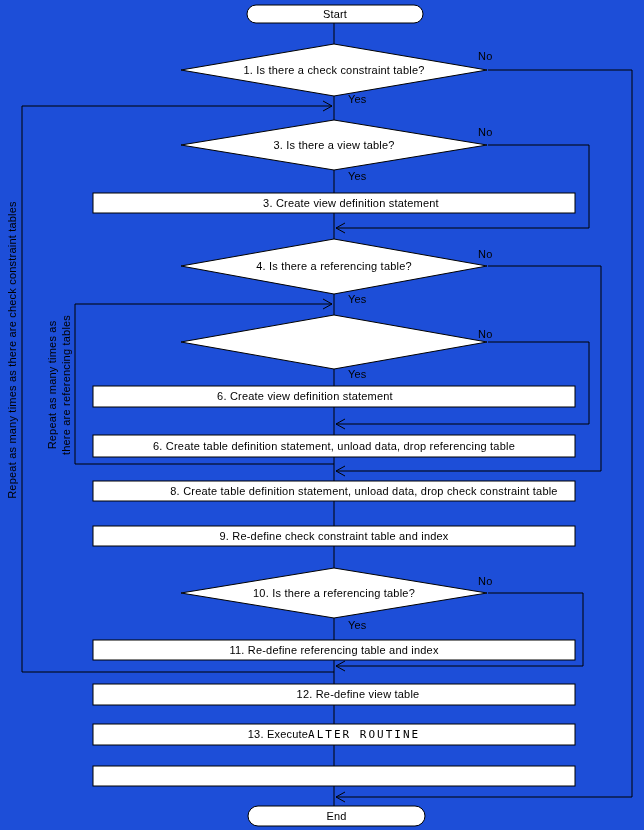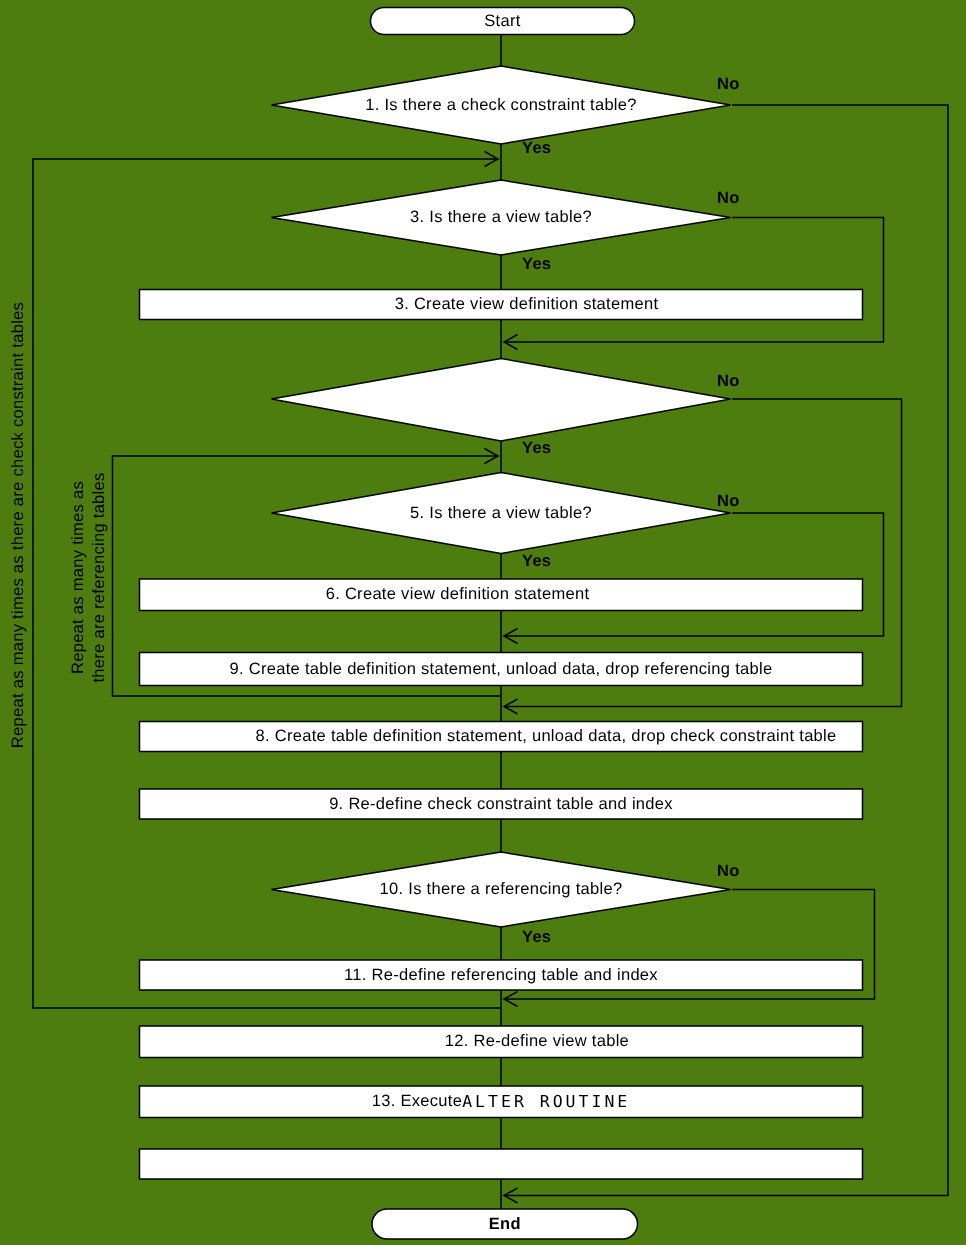--- a/index.html
+++ b/index.html
@@ -1,26 +1,26 @@
 <!DOCTYPE html>
 <html><head>
 <meta charset="utf-8">
 <style>
   html,body{margin:0;padding:0;background:#ffffff;}
   .stage{
-    position:relative;width:644px;height:830px;background:#4d7c0f;
+    position:relative;width:644px;height:830px;background:#1d4ed8;
     font-family:"Liberation Sans",sans-serif;font-size:11px;color:#000;
     letter-spacing:0.2px;overflow:hidden;
   }
   .stage svg{position:absolute;left:0;top:0;}
   .nlabel{
     position:absolute;display:flex;align-items:center;justify-content:center;
     text-align:center;line-height:13px;white-space:nowrap;
   }
-  .blabel{position:absolute;line-height:13px;white-space:nowrap;font-weight:bold;}
+  .blabel{position:absolute;line-height:13px;white-space:nowrap;}
   .vlabel{
     position:absolute;transform:rotate(-90deg);transform-origin:center center;
     text-align:center;line-height:14px;white-space:nowrap;
   }
   .vlabel span{display:block;}
   .code{font-family:"DejaVu Sans Mono","Liberation Mono",monospace;letter-spacing:2px;}
 </style>
 </head>
 <body>
 
@@ -84,33 +84,33 @@
       <rect x="93" y="724" width="482" height="21"></rect>
       <rect x="93" y="766" width="482" height="20"></rect>
       <rect x="248" y="806" width="177" height="20" rx="10"></rect>
     </g>
   </svg>
 
   <div class="nlabel" style="left:247px;top:5px;width:176px;height:18px;">Start</div>
   <div class="nlabel" style="left:184px;top:44px;width:300px;height:52px;">1. Is there a check constraint table?</div>
   <div class="nlabel" style="left:184px;top:120px;width:300px;height:50px;">3. Is there a view table?</div>
   <div class="nlabel" style="left:93px;top:193px;width:482px;height:20px;margin-left:17px;">3. Create view definition statement</div>
-  <div class="nlabel" style="left:184px;top:315px;width:300px;height:54px;">5. Is there a view table?</div>
+  <div class="nlabel" style="left:184px;top:239px;width:300px;height:55px;">4. Is there a referencing table?</div>
   <div class="nlabel" style="left:93px;top:386px;width:424px;height:21px;">6. Create view definition statement</div>
-  <div class="nlabel" style="left:93px;top:435px;width:482px;height:22px;">9. Create table definition statement, unload data, drop referencing table</div>
+  <div class="nlabel" style="left:93px;top:435px;width:482px;height:22px;">6. Create table definition statement, unload data, drop referencing table</div>
   <div class="nlabel" style="left:93px;top:481px;width:542px;height:20px;">8. Create table definition statement, unload data, drop check constraint table</div>
   <div class="nlabel" style="left:93px;top:526px;width:482px;height:20px;">9. Re-define check constraint table and index</div>
   <div class="nlabel" style="left:184px;top:568px;width:300px;height:50px;">10. Is there a referencing table?</div>
   <div class="nlabel" style="left:93px;top:640px;width:482px;height:20px;">11. Re-define referencing table and index</div>
   <div class="nlabel" style="left:93px;top:684px;width:530px;height:21px;">12. Re-define view table</div>
   <div class="nlabel" style="left:93px;top:724px;width:482px;height:21px;">
       <span>13. Execute </span>
       <span class="code">ALTER ROUTINE</span>
     </div>
-  <div class="nlabel" style="left:248px;top:806px;width:177px;height:20px;font-weight:bold;">End</div>
+  <div class="nlabel" style="left:248px;top:806px;width:177px;height:20px;">End</div>
 
   <div class="blabel" style="left:348px;top:93px;">Yes</div>
   <div class="blabel" style="left:478px;top:50px;">No</div>
   <div class="blabel" style="left:348px;top:170px;">Yes</div>
   <div class="blabel" style="left:478px;top:126px;">No</div>
   <div class="blabel" style="left:348px;top:293px;">Yes</div>
   <div class="blabel" style="left:478px;top:248px;">No</div>
   <div class="blabel" style="left:348px;top:368px;">Yes</div>
   <div class="blabel" style="left:478px;top:328px;">No</div>
   <div class="blabel" style="left:348px;top:619px;">Yes</div>

